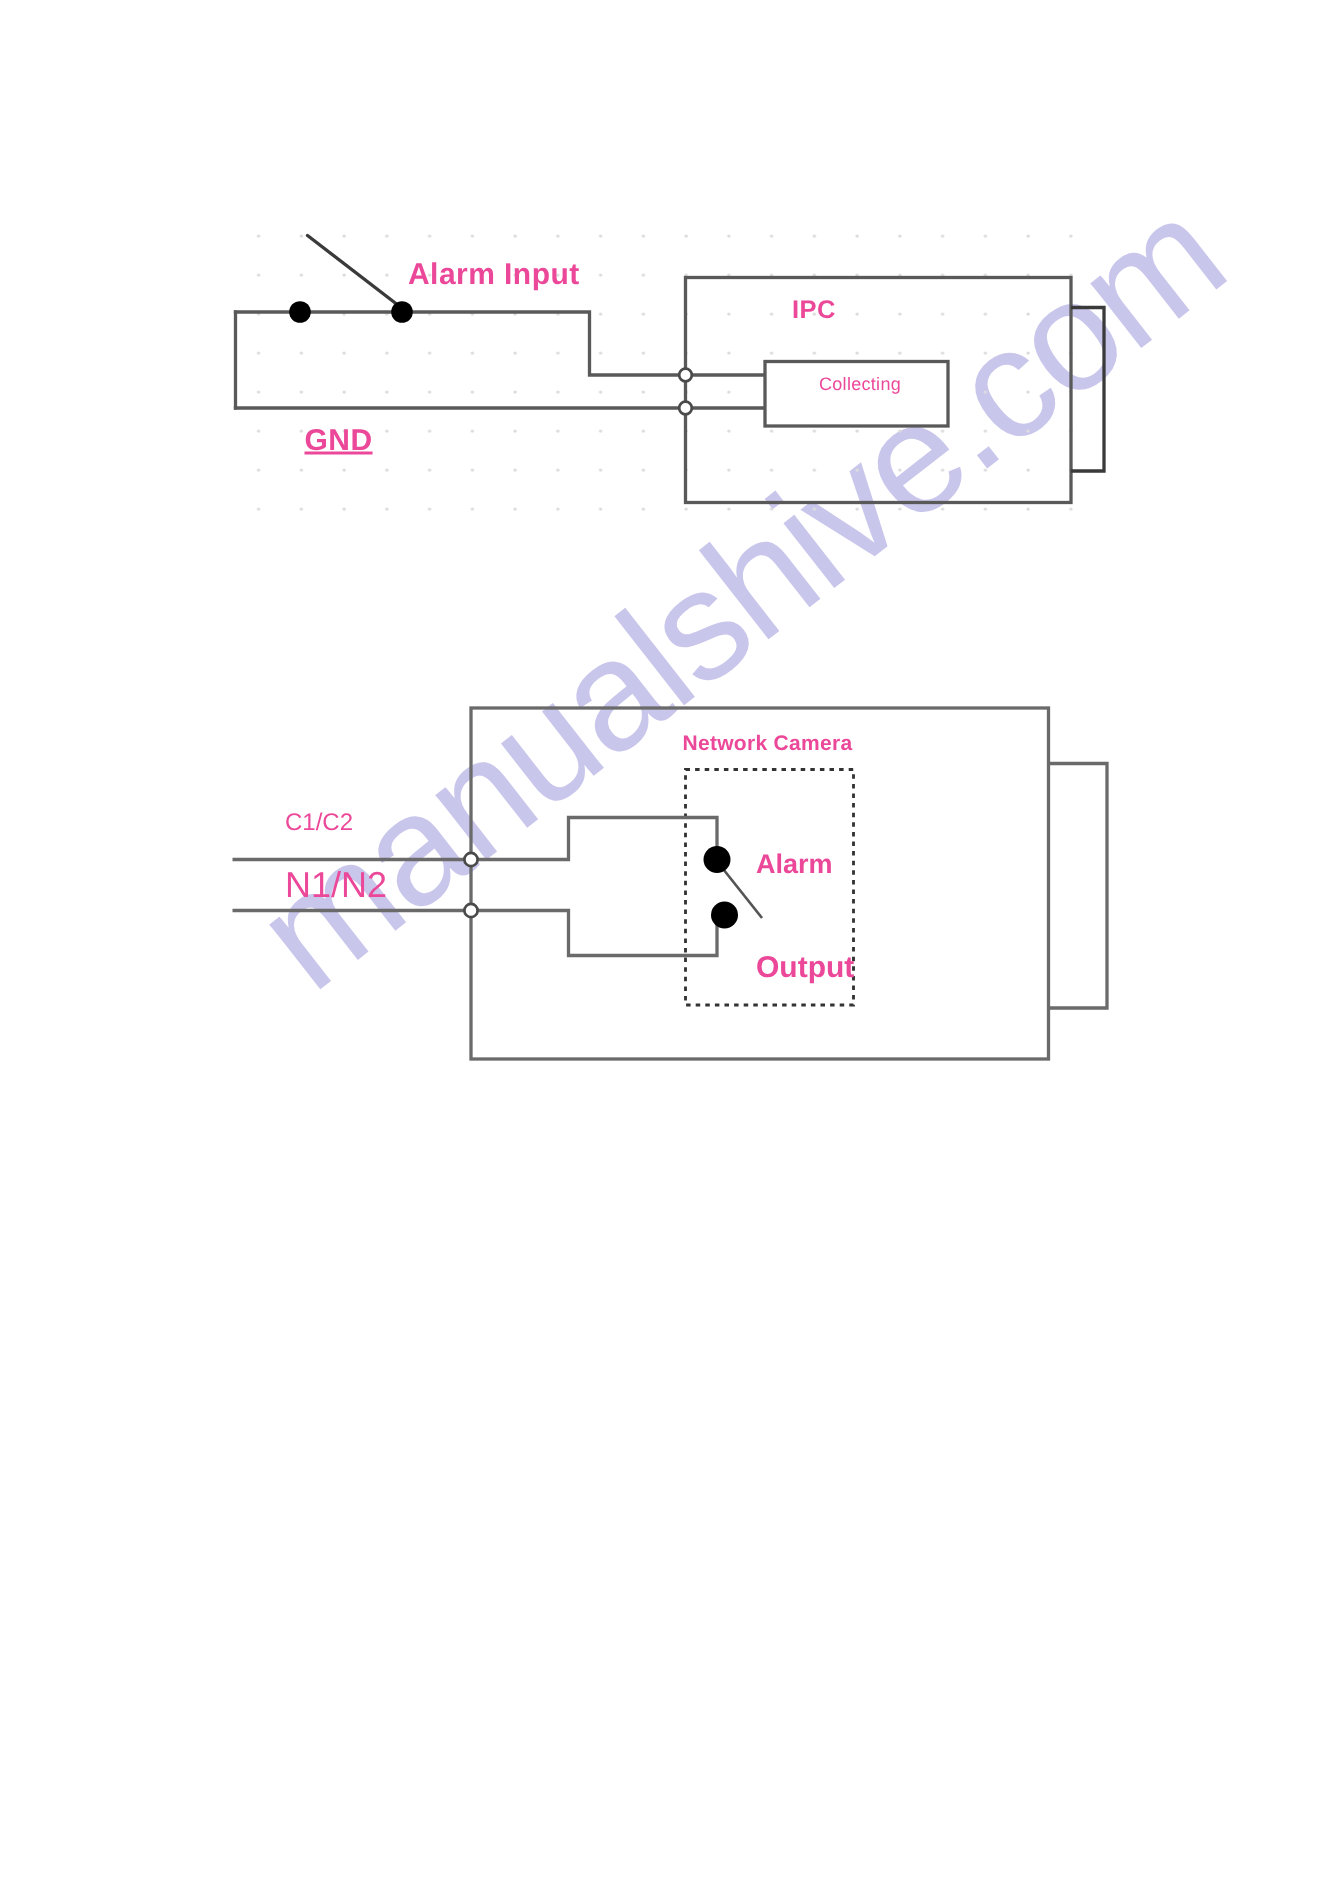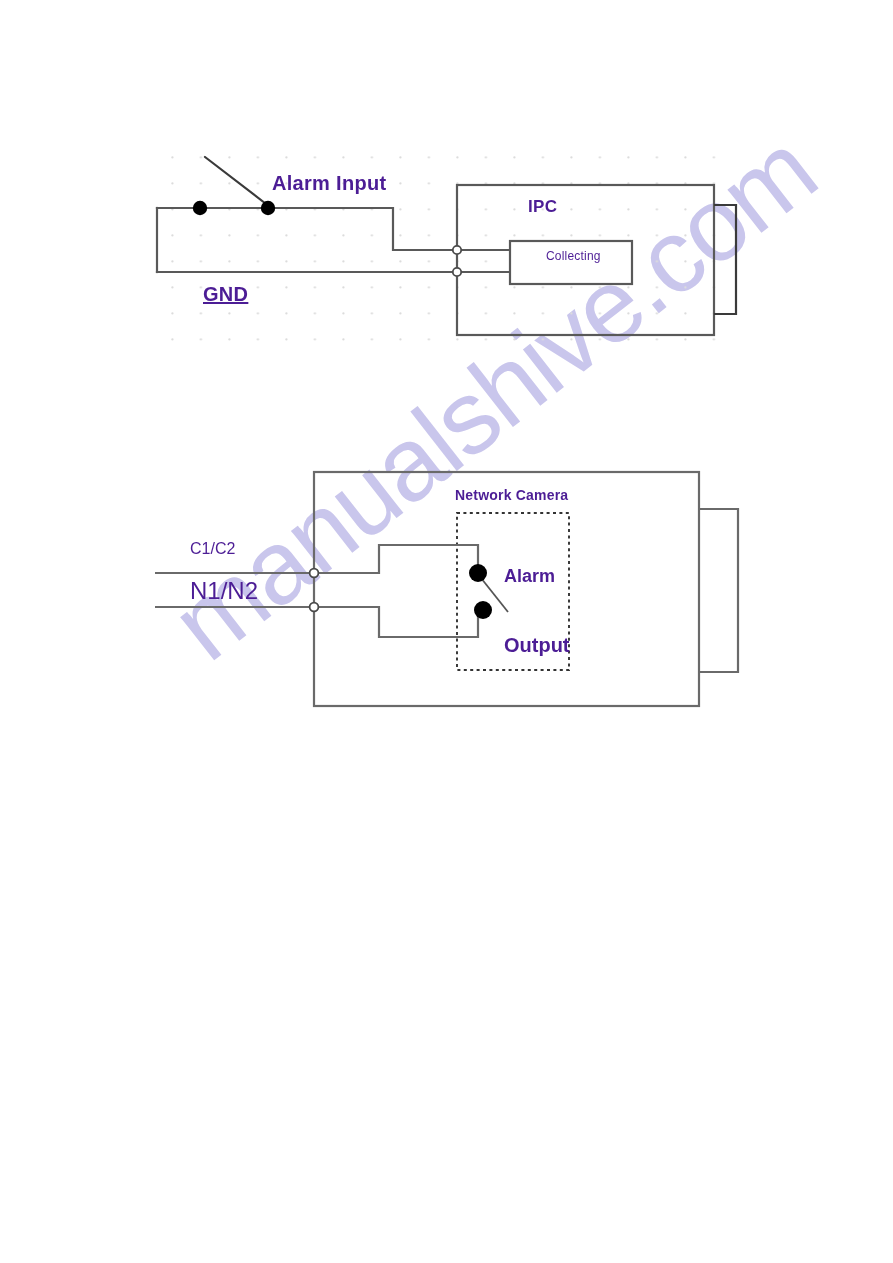--- a/index.html
+++ b/index.html
@@ -45,21 +45,21 @@
     letter-spacing: -2px;
     color: #c9c6ec;
     white-space: nowrap;
     pointer-events: none;
     user-select: none;
   }
 
   
   .lbl {
     position: absolute;
-    color: #4c1d95;
+    color: #ec4899;
     white-space: nowrap;
     font-family: "Liberation Sans", sans-serif;
   }
   .lbl-alarm-input {
     left: 272px; top: 172px;
     font-size: 20px;
     font-weight: bold;
     letter-spacing: 0.3px;
   }
   .lbl-gnd {

